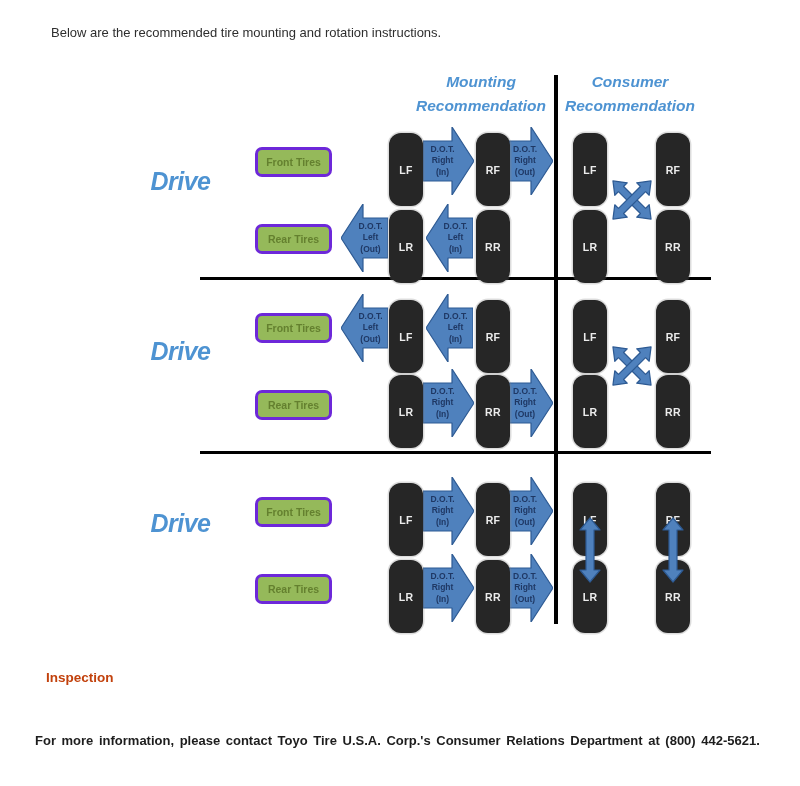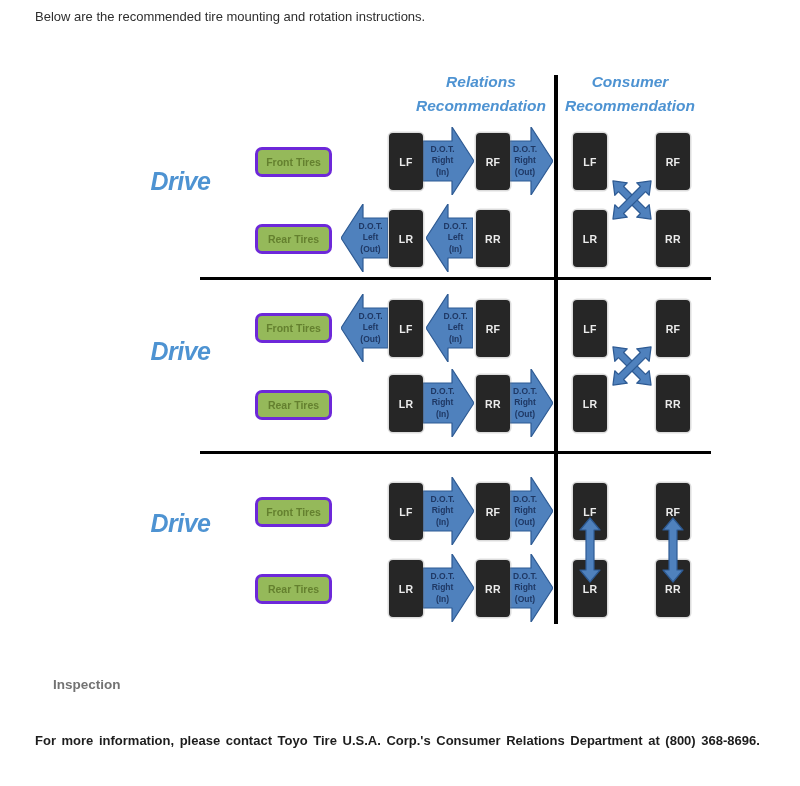--- a/index.html
+++ b/index.html
@@ -1,21 +1,21 @@
 <!DOCTYPE html>
 <html style="--blue: #4e93d2; --green: #95b95a; --greenText: #64802f; --tire: #262626; --arrowText: #1f3864;"><head>
 <meta charset="utf-8">
 <style>
   html, body { margin:0; padding:0; background:#ffffff; }
   .page {
     position:relative; width:800px; height:786px; background:#ffffff;
     font-family:"Liberation Sans", sans-serif; overflow:hidden;
   }
   .intro {
-    position:absolute; left:35px; top:9px; margin:0;
+    position:absolute; left:35px; top:9px; margin:16px;
     font-size:13px; color:#2e2e2e;
   }
   .col-header {
     position:absolute; top:70px; width:170px; text-align:center;
     font-weight:bold; font-style:italic; font-size:15.5px; line-height:24px;
     color:var(--blue,#4e93d2);
   }
   .col-header.mounting { left:396px; }
   .col-header.rotation { left:545px; }
   .vline { position:absolute; left:554px; top:75px; width:4px; height:549px; background:#000; }
@@ -27,61 +27,61 @@
     font-weight:bold; font-style:italic; font-size:25px; line-height:35px;
     letter-spacing:-0.5px; color:var(--blue,#4e93d2);
   }
   .green-tag {
     position:absolute; width:77px; height:30px; box-sizing:border-box;
     background:var(--green,#95b95a); border:3px solid #6d28d9; border-radius:7px;
     color:var(--greenText,#64802f); font-size:10.5px; font-weight:600;
     display:flex; align-items:center; justify-content:center;
   }
   .tire {
-    position:absolute; width:34px; height:57px;
-    background:var(--tire,#262626); border-radius:4px;
+    position:absolute; width:34px; height:73px;
+    background:var(--tire,#262626); border-radius:12px;
     box-shadow:0 0 0 1.5px rgba(130,130,130,0.28);
     color:#ececec; font-size:10.5px; font-weight:bold; letter-spacing:0.3px;
     display:flex; align-items:center; justify-content:center;
   }
   .dot-arrow { position:absolute; }
   .dot-arrow svg { position:absolute; left:0; top:0; }
   .arrow-text {
     position:absolute; left:0; top:0; right:0; bottom:0;
     display:flex; flex-direction:column; align-items:center; justify-content:center;
     font-size:8.5px; line-height:1.3; font-weight:bold; text-align:center;
     color:var(--arrowText,#1f3864);
   }
   .arrow-text.right { padding-right:12px; }
   .arrow-text.left  { padding-left:12px; }
   .rot-graphic { position:absolute; }
   .inspection-heading {
-    position:absolute; left:35px; top:659px; margin:18px;
-    font-size:13.5px; font-weight:bold; color:#737373;
+    position:absolute; left:35px; top:659px; margin:11px;
+    font-size:13.5px; font-weight:bold; color:#c2410c;
   }
   .inspection-body {
     position:absolute; left:35px; top:677px; width:740px; margin:0;
     font-size:13.5px; line-height:17.5px; color:#1d1d1d;
     text-align:justify; word-spacing:2px;
   }
   .contact {
     position:absolute; left:35px; top:732px; width:740px; margin:0;
     font-size:13px; line-height:17.5px; font-weight:bold; color:#1d1d1d;
     text-align:justify; word-spacing:2px;
   }
 </style>
 </head>
 <body>
 
 <div class="page">
   <p class="intro">Below are the recommended tire mounting and rotation instructions.</p>
 
   <div class="diagram">
     <div class="col-header mounting">
-      <div>Relations</div>
+      <div>Mounting</div>
       <div>Recommendation</div>
     </div>
     <div class="col-header rotation">
       <div>Consumer</div>
       <div>Recommendation</div>
     </div>
     <div class="vline"></div>
     <div class="hline h1"></div>
     <div class="hline h2"></div>
     <div id="rows-container">
@@ -259,14 +259,14 @@
         <div class="rot-graphic" style="left: 579px; top: 517px; width: 22px; height: 66px;"><svg width="22" height="66" viewBox="0 0 22 66">
             <polygon points="11,1 21,13 15,13 15,53 21,53 11,65 1,53 7,53 7,13 1,13" fill="#4f81bd" stroke="#2d5a93" stroke-width="1.2" stroke-linejoin="round"></polygon>
           </svg></div>
         <div class="rot-graphic" style="left: 662px; top: 517px; width: 22px; height: 66px;"><svg width="22" height="66" viewBox="0 0 22 66">
             <polygon points="11,1 21,13 15,13 15,53 21,53 11,65 1,53 7,53 7,13 1,13" fill="#4f81bd" stroke="#2d5a93" stroke-width="1.2" stroke-linejoin="round"></polygon>
           </svg></div>
       </div>
   </div>
 
   <p class="inspection-heading">Inspection</p>
-  <p class="contact">For more information, please contact Toyo Tire U.S.A. Corp.'s Consumer Relations Department at (800) 368-8696.</p>
+  <p class="contact">For more information, please contact Toyo Tire U.S.A. Corp.'s Consumer Relations Department at (800) 442-5621.</p>
 </div>
 
 </body></html>

